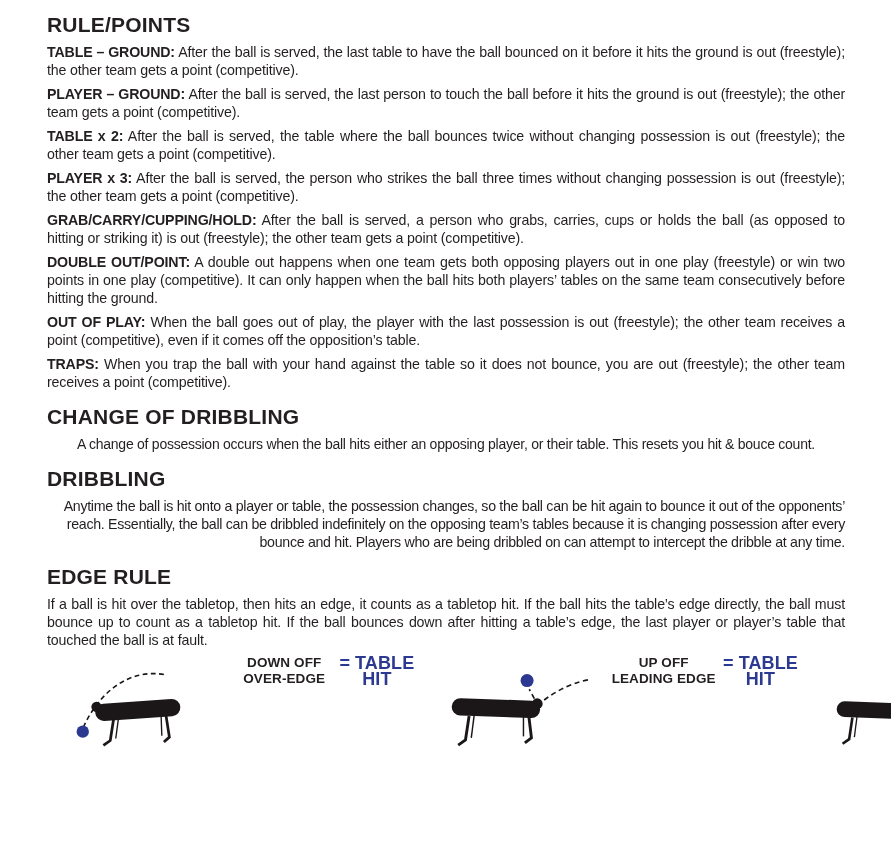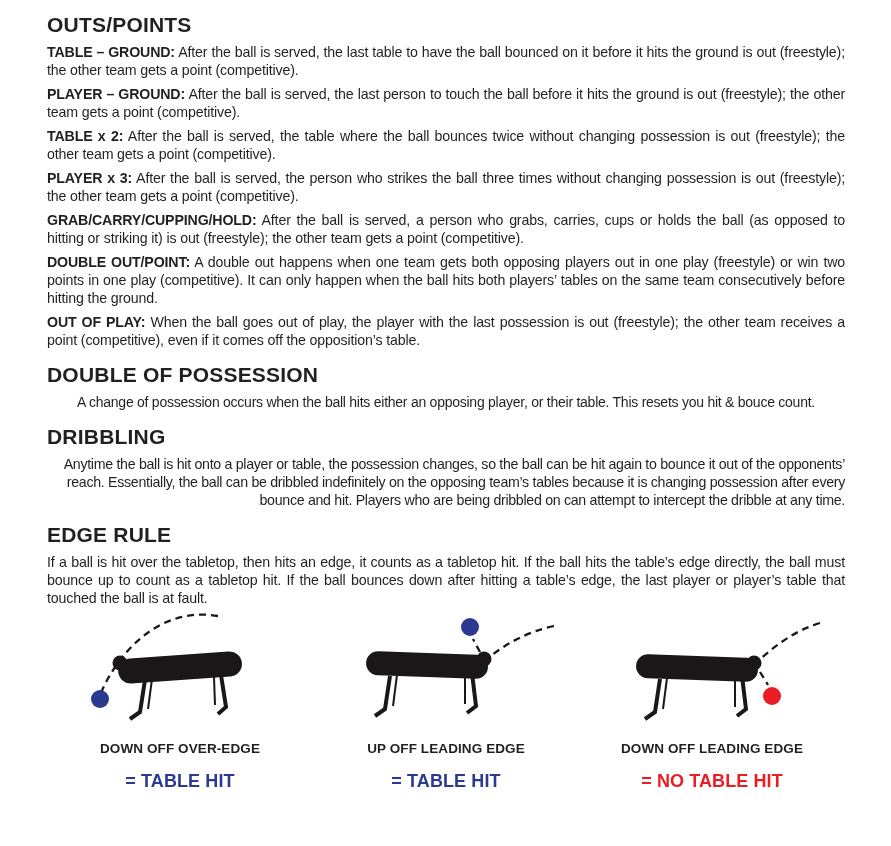--- a/index.html
+++ b/index.html
@@ -19,49 +19,50 @@
 
   p.rule {
     font-size:14.2px; line-height:18px; letter-spacing:-0.15px;
     margin:0 0 6px 0; text-align:justify;
   }
   p.rule .lead { font-weight:bold; }
   p.rule.one-line { white-space:nowrap; font-size:14px; letter-spacing:-0.25px; text-align:center; }
   p.rule.loose { text-align:right; letter-spacing:-0.3px; }
 
   .figures { display:flex; margin-top:6px; }
-  .figure { flex:1 1 0; display:flex; flex-direction:column; align-items:center;gap:16px; }
+  .figure { flex:1 1 0; display:flex; flex-direction:row; align-items:flex-start; }
   .figure svg { display:block; }
   .figcap { text-align:center; font-weight:bold; font-size:13.5px; line-height:16px; letter-spacing:.1px; }
   .figcap-result { text-align:center; font-weight:bold; font-size:18px; line-height:16px; letter-spacing:.1px; }
 
   .traj { fill:none; stroke:#1b1718; stroke-width:2.3; stroke-dasharray:7 5; }
   .leg  { fill:none; stroke:#1b1718; stroke-width:4; }
   .leg-thin { fill:none; stroke:#1b1718; stroke-width:2; }
   .slab { fill:#1b1718; }
   .edge-ball { fill:#1b1718; }
 </style>
 </head>
 <body>
 
 <div class="page">
 
   <section>
-    <h2 class="section-heading">OUTS/POINTS</h2>
+    <h2 class="section-heading">RULE/POINTS</h2>
     <p class="rule"><strong class="lead">TABLE – GROUND:</strong> <span>After the ball is served, the last table to have the ball bounced on it before it hits the ground is out (freestyle); the other team gets a point (competitive).</span></p>
     <p class="rule"><strong class="lead">PLAYER – GROUND:</strong> <span>After the ball is served, the last person to touch the ball before it hits the ground is out (freestyle); the other team gets a point (competitive).</span></p>
     <p class="rule"><strong class="lead">TABLE x 2:</strong> <span>After the ball is served, the table where the ball bounces twice without changing possession is out (freestyle); the other team gets a point (competitive).</span></p>
     <p class="rule"><strong class="lead">PLAYER x 3:</strong> <span>After the ball is served, the person who strikes the ball three times without changing possession is out (freestyle); the other team gets a point (competitive).</span></p>
     <p class="rule"><strong class="lead">GRAB/CARRY/CUPPING/HOLD:</strong> <span>After the ball is served, a person who grabs, carries, cups or holds the ball (as opposed to hitting or striking it) is out (freestyle); the other team gets a point (competitive).</span></p>
     <p class="rule"><strong class="lead">DOUBLE OUT/POINT:</strong> <span>A double out happens when one team gets both opposing players out in one play (freestyle) or win two points in one play (competitive). It can only happen when the ball hits both players’ tables on the same team consecutively before hitting the ground.</span></p>
     <p class="rule"><strong class="lead">OUT OF PLAY:</strong> <span>When the ball goes out of play, the player with the last possession is out (freestyle); the other team receives a point (competitive), even if it comes off the opposition’s table.</span></p>
+    <p class="rule"><strong class="lead">TRAPS:</strong> <span>When you trap the ball with your hand against the table so it does not bounce, you are out (freestyle); the other team receives a point (competitive).</span></p>
   </section>
 
   <section>
-    <h2 class="section-heading">DOUBLE OF POSSESSION</h2>
+    <h2 class="section-heading">CHANGE OF DRIBBLING</h2>
     <p class="rule one-line"><span>A change of possession occurs when the ball hits either an opposing player, or their table. This resets you hit &amp; bouce count.</span></p>
   </section>
 
   <section>
     <h2 class="section-heading">DRIBBLING</h2>
     <p class="rule loose"><span>Anytime the ball is hit onto a player or table, the possession changes, so the ball can be hit again to bounce it out of the opponents’ reach. Essentially, the ball can be dribbled indefinitely on the opposing team’s tables because it is changing possession after every bounce and hit. Players who are being dribbled on can attempt to intercept the dribble at any time.</span></p>
   </section>
 
   <section>
     <h2 class="section-heading">EDGE RULE</h2>

